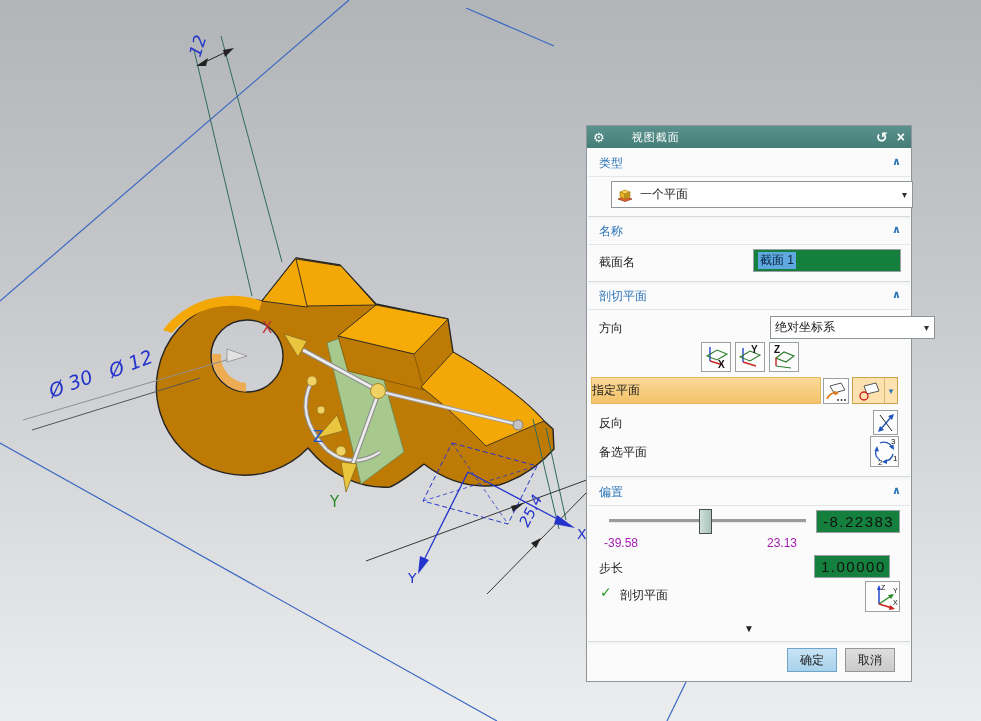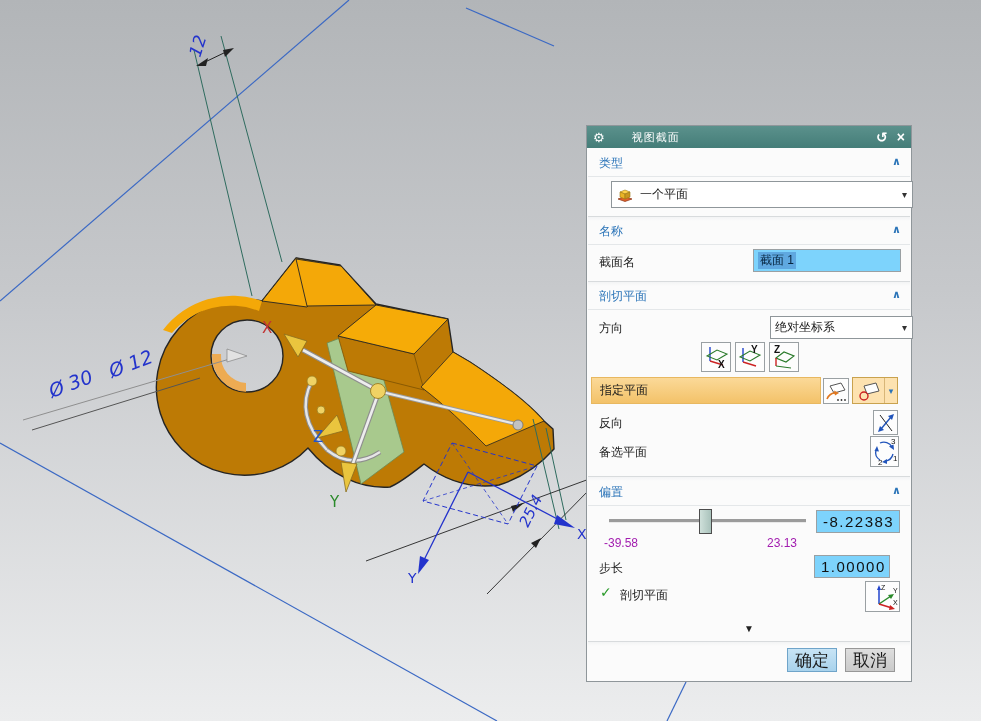--- a/index.html
+++ b/index.html
@@ -23,51 +23,51 @@
 
   .group-title { position:absolute; left:12px; color:#2b74b8; font-size:12px; }
   .chevron { position:absolute; right:10px; color:#2b74b8; font-weight:bold; font-size:11px; }
   .titleline { position:absolute; left:1px; right:1px; height:0; border-top:1px solid #e4e7e9; }
   .sep { position:absolute; left:1px; right:1px; height:5px;
     border-top:1px solid #d8dbdd; background:linear-gradient(#f3f4f5,#fbfbfb); }
 
   .combo { position:absolute; background:#fff; border:1px solid #8f969a;
     display:flex; align-items:center; padding:0 4px;margin-left:12px; }
   .combo .carr { position:absolute; right:5px; color:#333; font-size:10px; }
-  .field { position:absolute; background:#7dd3fc; border:1px solid #9aa0a3;
+  .field { position:absolute; background:#15803d; border:1px solid #9aa0a3;
     overflow:hidden; white-space:nowrap; display:flex; align-items:center; }
   .num { font-size:15px; letter-spacing:1.5px; padding-left:6px; color:#111; }
   .sel { background:#5fa8e0; color:#06243d; padding:0 2px; }
 
   .lbl { position:absolute; left:12px; color:#1b1b1b; }
 
   .iconbtn { position:absolute; background:#fdfdfd; border:1px solid #9aa0a3;
     display:flex; align-items:center; justify-content:center; }
   .axisrow { position:absolute; left:114px; top:216px; display:flex; gap:4px; }
   .axisbtn { width:30px; height:30px; background:#fdfdfd; border:1px solid #9aa0a3;
     display:flex; align-items:center; justify-content:center; }
 
   .hl-band { position:absolute; left:4px; top:251px; width:230px; height:27px;
     background:linear-gradient(180deg,#fbd998,#f3c269); display:flex; align-items:center;
-    padding-left:8px; border:1px solid #e8b860; }
+    padding-left:0; border:1px solid #e8b860; }
   .hl-group { position:absolute; left:265px; top:251px; width:46px; height:27px;
     background:#fde2b0; border:1px solid #c9a24e; display:flex; }
   .hl-group .main { width:31px; display:flex; align-items:center; justify-content:center; }
   .hl-group .caret { width:13px; border-left:1px solid #d8b678; color:#2b74b8;
     font-size:9px; display:flex; align-items:center; justify-content:center; }
 
   .slider-track { position:absolute; left:22px; top:393px; width:197px; height:4px;
     background:#9b9b9b; border-bottom:1px solid #e9e9e9; }
   .slider-handle { position:absolute; left:112px; top:383px; width:13px; height:25px;
     background:linear-gradient(90deg,#cfe0da,#a9c2bb); border:1px solid #4c4c4c; }
   .range-lbl { position:absolute; top:410px; font-size:12px; color:#a21caf; }
 
   .more-btn { position:absolute; left:0; right:0; top:497px; text-align:center;
     color:#222; font-size:10px; }
-  .footer-btn { position:absolute; top:522px; width:50px; height:24px; font-size:17px;
+  .footer-btn { position:absolute; top:522px; width:50px; height:24px; font-size:12px;
     display:flex; align-items:center; justify-content:center; }
   .ok { left:200px; background:linear-gradient(180deg,#c8e4f5,#a8d2ec); border:1px solid #6fa4c9; }
   .cancel { left:258px; background:linear-gradient(180deg,#dedede,#cacaca); border:1px solid #979797; }
 
   .check { color:#2a9a2a; font-weight:bold; font-size:14px; }
 
   svg text.dimtext { font-family:"DejaVu Sans", sans-serif; font-style:italic;
     fill:#2333cc; }
   svg text.axlbl { font-family:"DejaVu Sans", sans-serif; }
 </style>
@@ -212,21 +212,21 @@
   <div class="lbl" style="top:128px">截面名</div>
   <div class="field" style="left:166px; top:123px; width:148px; height:23px; padding-left:4px">
     <span class="sel">截面 1</span>
   </div>
   <div class="sep" style="top:155px"></div>
 
   <div class="group-title" style="top:162px">剖切平面</div>
   <div class="chevron" style="top:162px">∧</div>
   <div class="titleline" style="top:183px"></div>
   <div class="lbl" style="top:194px">方向</div>
-  <div class="combo" style="left:171px; top:190px; width:143px; height:23px">
+  <div class="combo" style="left:171px; top:190px; width:165px; height:23px">
     <span>绝对坐标系</span>
     <span class="carr">▾</span>
   </div>
 
   <div class="axisrow">
     <div class="axisbtn">
       <svg width="26" height="26" viewBox="0 0 26 26">
         <line x1="7" y1="3" x2="7" y2="17" stroke="#2244cc" stroke-width="1.4"></line>
         <polygon points="4,12 14,6 24,10 14,16" fill="none" stroke="#2a7a2a" stroke-width="1.1"></polygon>
         <line x1="7" y1="17" x2="20" y2="21" stroke="#cc2222" stroke-width="1.4"></line>

